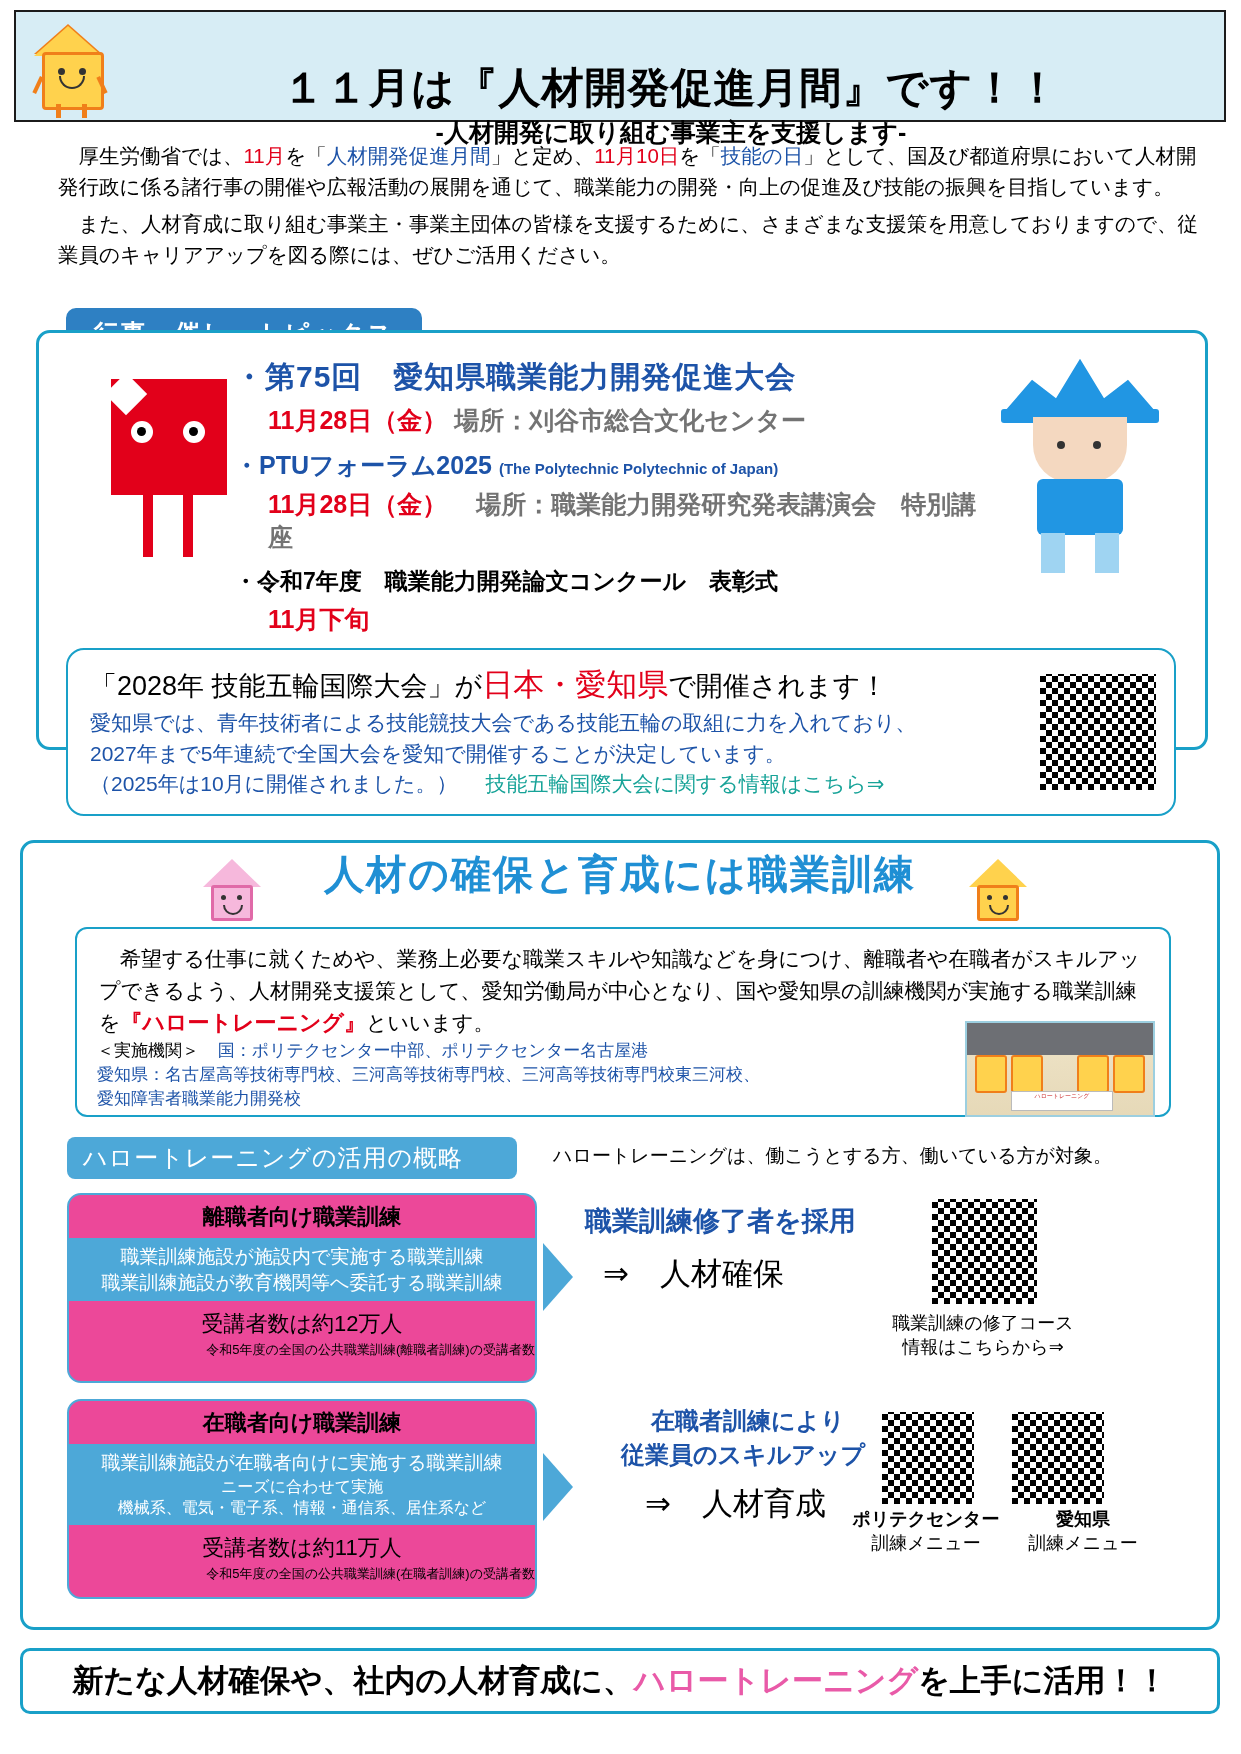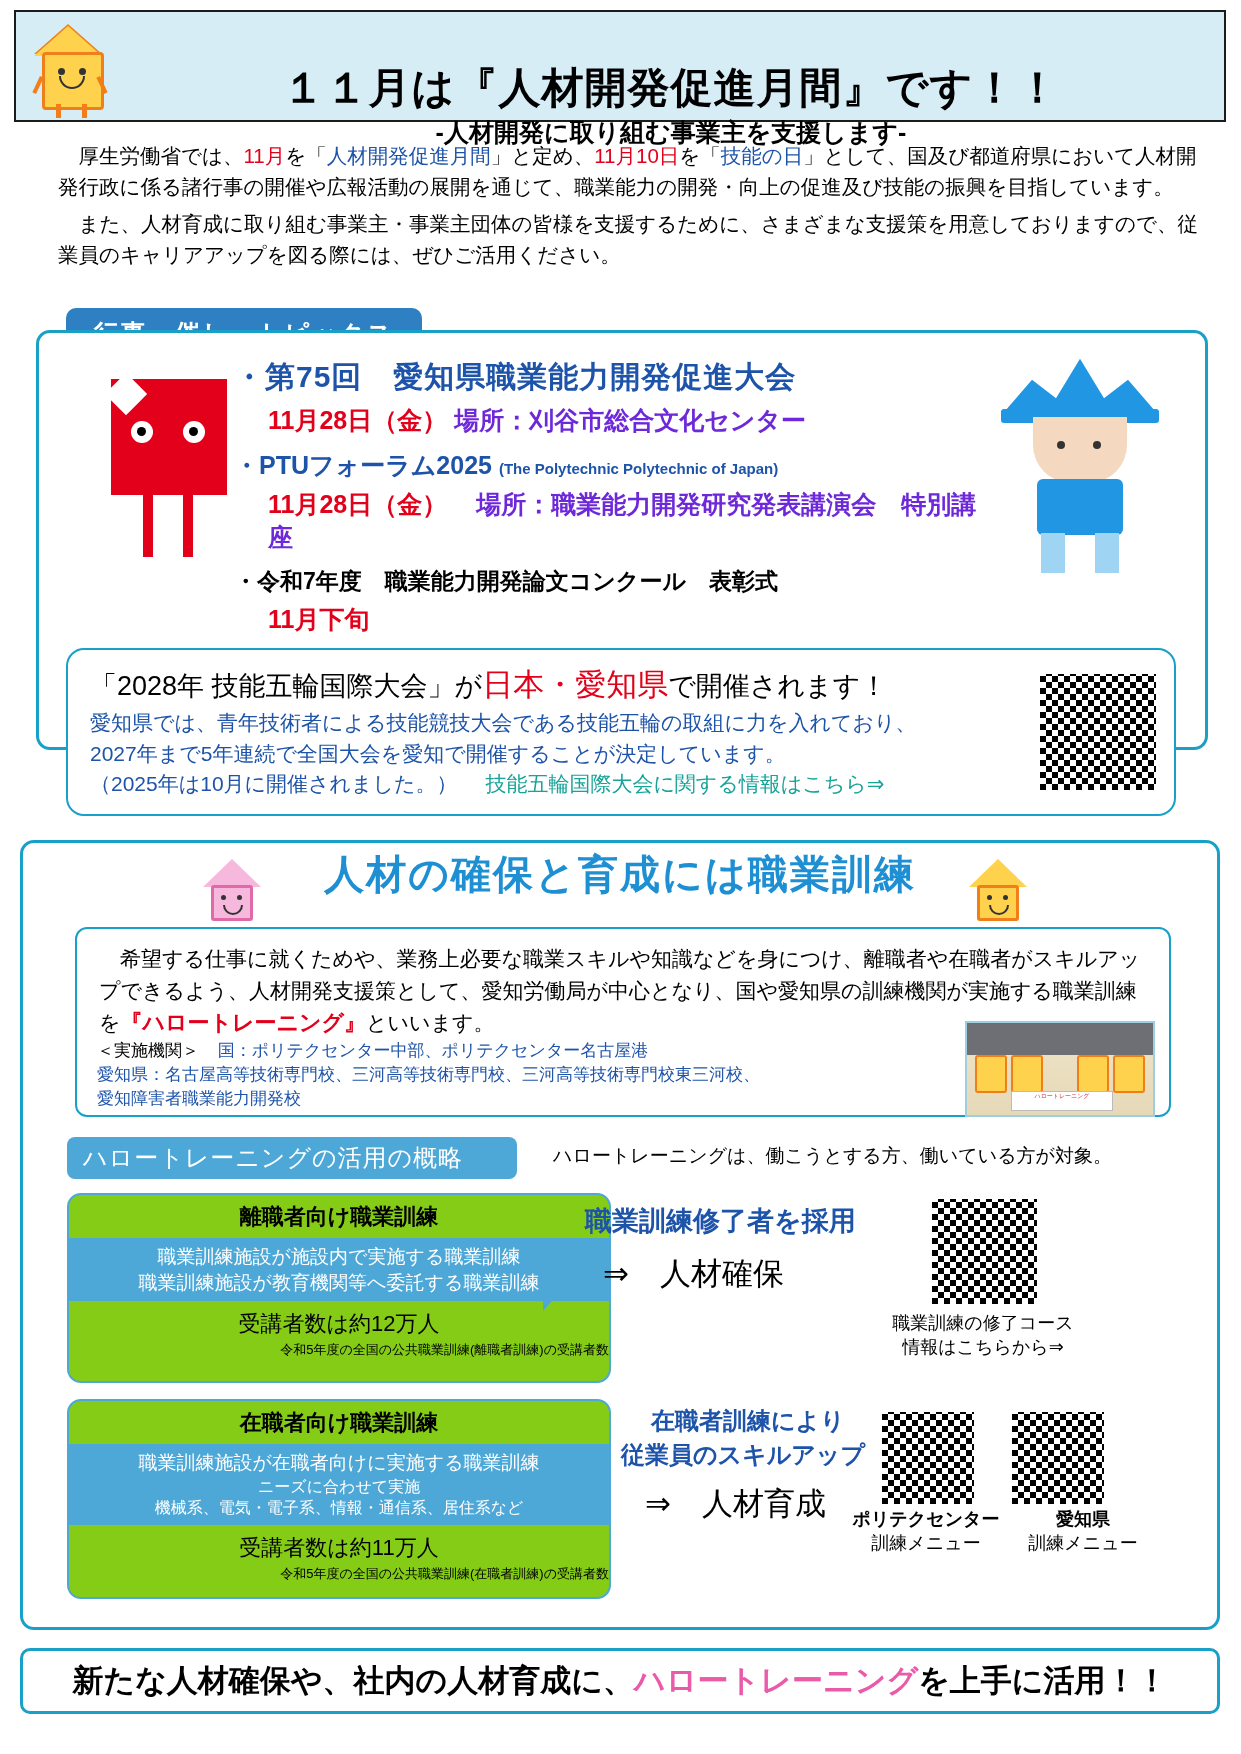--- a/index.html
+++ b/index.html
@@ -67,21 +67,21 @@
     background:#2e80c3;border-radius:10px 10px 0 0;
     color:#fff;font-size:25px;font-weight:bold;letter-spacing:2px;
     display:flex;align-items:center;justify-content:center;
     border:2px solid #2e80c3;
   }
   .ev-list{
     position:absolute;left:195px;top:24px;width:760px;
   }
   .ev-line1{font-size:30px;font-weight:bold;color:#1d53a8;letter-spacing:1px;}
   .ev-sub{font-size:25px;font-weight:bold;color:#e2001a;margin:6px 0 2px 34px;}
-  .ev-sub .bk{color:#6d28d9;}
+  .ev-sub .bk{color:#737373;}
   .ev-line2{font-size:25px;font-weight:bold;color:#1d53a8;margin-top:12px;}
   .ev-line2 .small{font-size:15px;font-weight:bold;color:#1d53a8;}
   .ev-line3{font-size:23px;font-weight:bold;color:#000;margin-top:12px;}
 
   
   .kite{position:absolute;left:60px;top:40px;width:150px;height:200px;}
   .kite .sq{
     position:absolute;left:12px;top:6px;width:116px;height:116px;background:#e2001a;
     transform:rotate(0deg);
   }
@@ -162,22 +162,22 @@
   .halo-tab{
     position:absolute;left:44px;top:294px;width:450px;height:42px;background:#4da8d8;
     border-radius:8px;color:#fff;font-size:24px;display:flex;align-items:center;
     padding-left:16px;box-sizing:border-box;letter-spacing:1px;
   }
   .halo-note{
     position:absolute;left:530px;top:300px;font-size:19px;color:#000;
   }
 
   .card{
-    position:absolute;background:#84cc16;border:2px solid #4da8d8;border-radius:14px;box-sizing:border-box;
-    width:544px;
+    position:absolute;background:#ec4899;border:2px solid #4da8d8;border-radius:14px;box-sizing:border-box;
+    width:470px;
   }
   .card .c-head{text-align:center;font-size:22px;font-weight:bold;padding:7px 0 6px;}
   .card .c-band{background:#4da8d8;color:#fff;text-align:center;padding:6px 4px;font-size:19px;line-height:1.35;}
   .card .c-band .sm{font-size:16px;}
   .card .c-foot{text-align:center;font-size:22px;padding:8px 0 2px;}
   .card .c-note{text-align:right;font-size:13px;padding-bottom:7px;}
 
   .card1{left:44px;top:350px;height:190px;}
   .card2{left:44px;top:556px;height:200px;}
 

